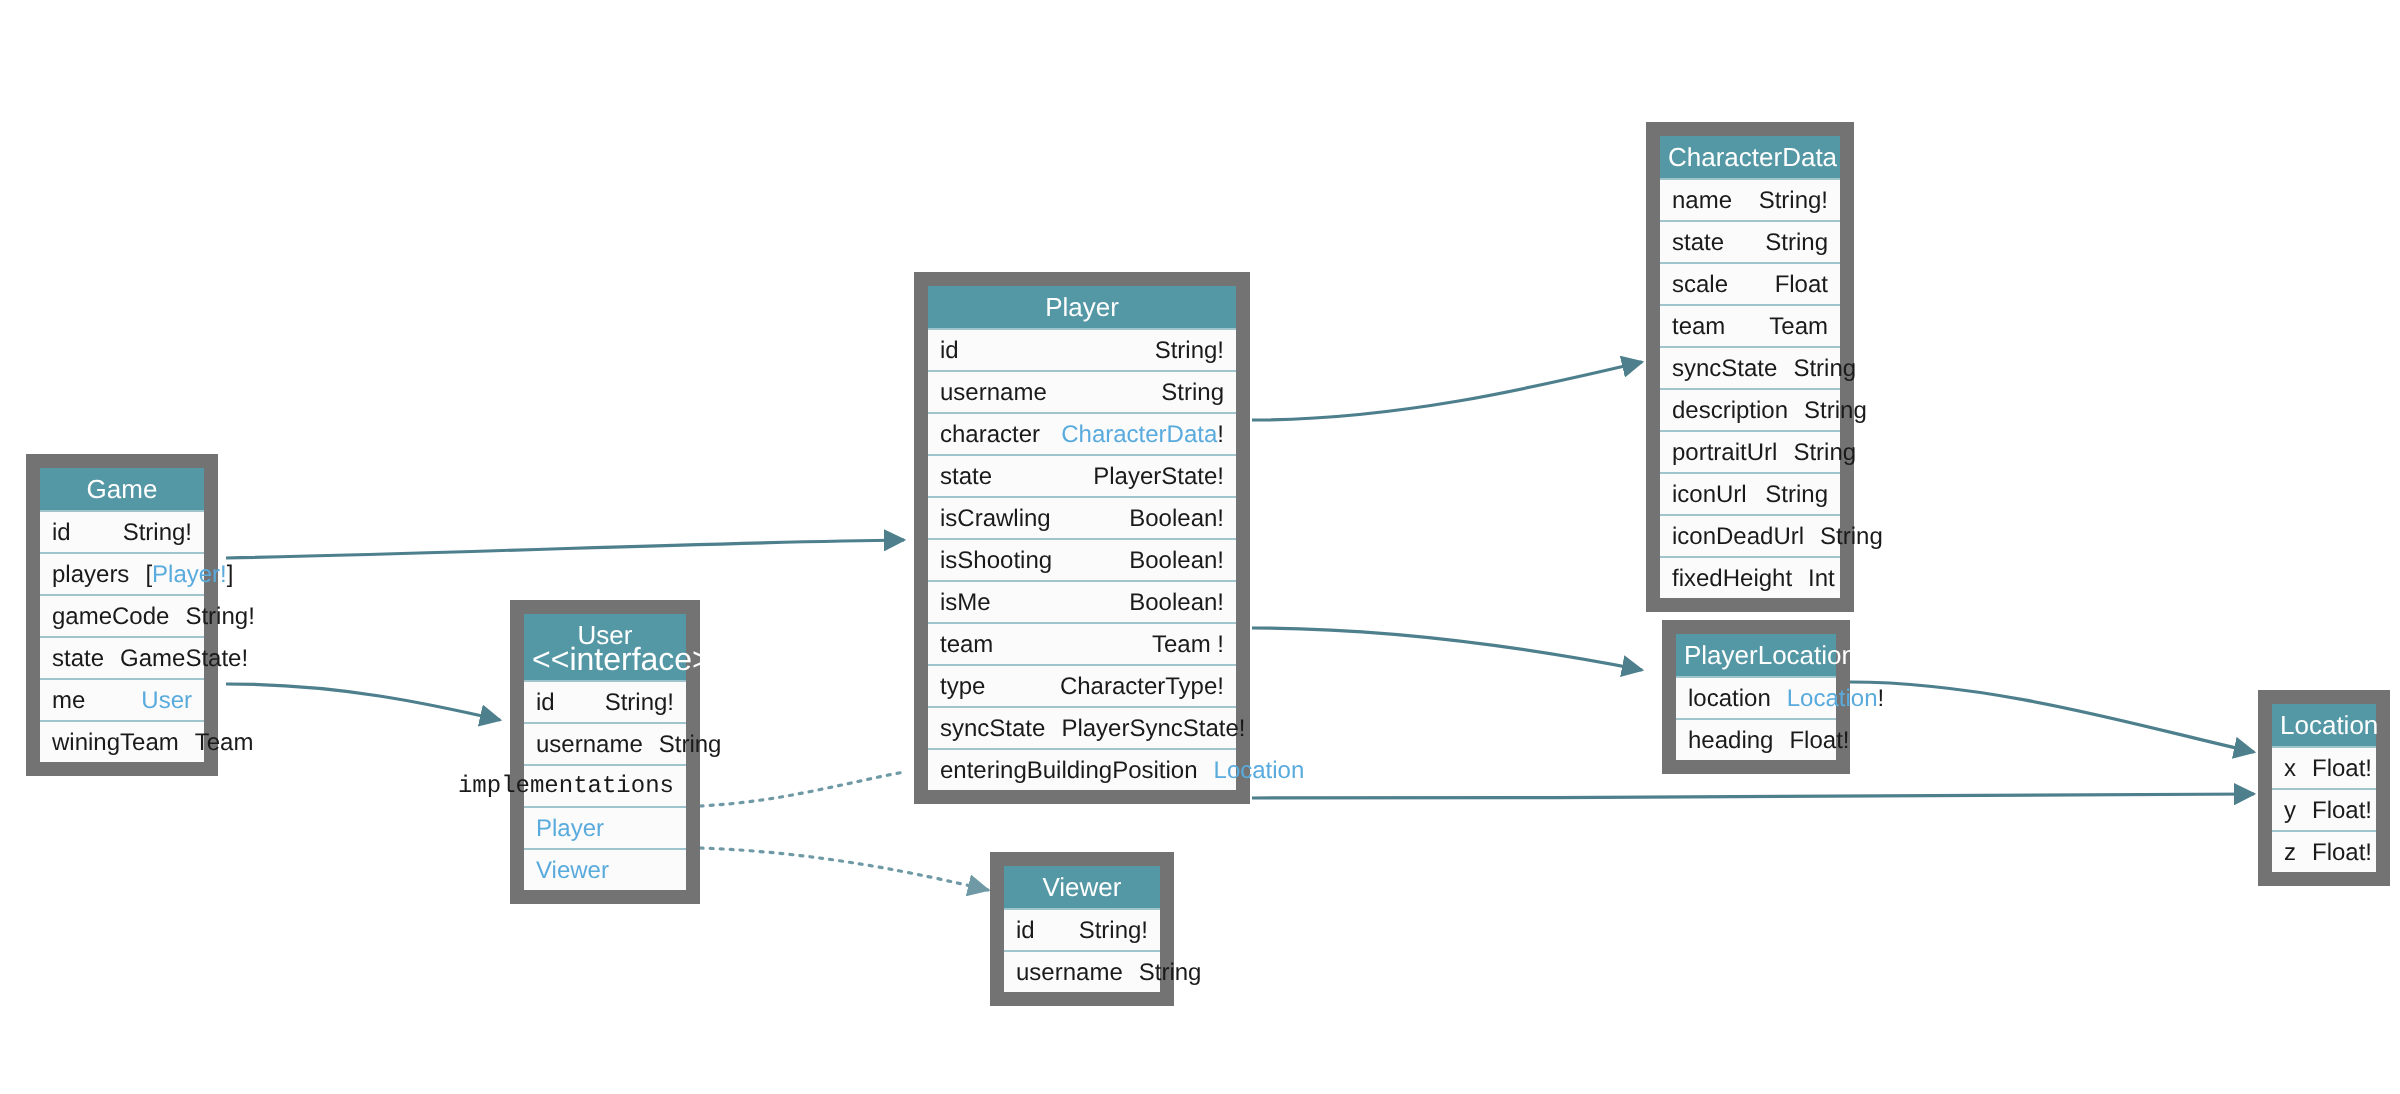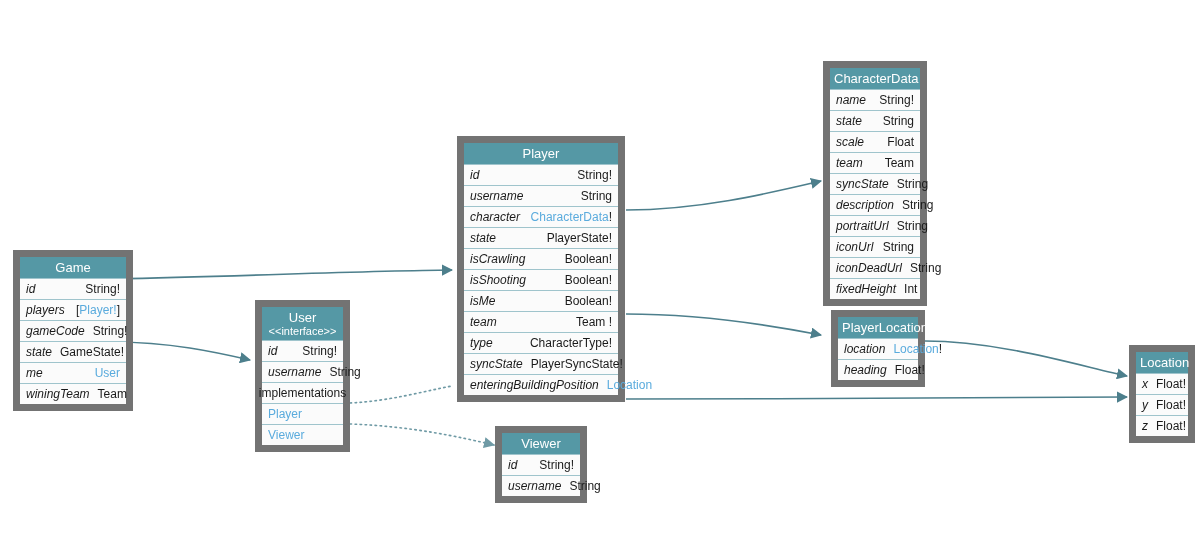--- a/index.html
+++ b/index.html
@@ -37,53 +37,53 @@
     font-size: 13px;
     line-height: 15px;
     text-align: center;
     padding: 3px 4px 3px 4px;
     box-sizing: border-box;
     border-bottom: 1px solid #9fc4cc;
     white-space: nowrap;
   }
   .entity-header .stereotype {
     display: block;
-    font-size: 11px;
+    font-size: 16px;
     line-height: 12px;
   }
   .row {
     display: flex;
     align-items: center;
     justify-content: space-between;
     font-size: 12px;
     line-height: 14px;
     color: #1a1a1a;
     padding: 3px 6px;
     box-sizing: border-box;
     border-bottom: 1px solid #9fc4cc;
     background: #fbfbfb;
     white-space: nowrap;
   }
   .row:last-child {
     border-bottom: none;
   }
   .row .fname {
     text-align: left;
-    font-style: italic;
   }
   .row .ftype {
     text-align: right;
     padding-left: 8px;
   }
   .row.link-row {
     justify-content: flex-start;
     color: #5aabdd;
   }
   .row.center-row {
-    justify-content: center;
+    justify-content: flex-end;
+    font-family: Liberation Mono, monospace;
   }
   .ref {
     color: #5aabdd;
   }
   .plain {
     color: #1a1a1a;
   }
 </style>
 </head>
 <body>
@@ -110,21 +110,21 @@
 
     <path d="M 626 399 C 800 399, 1010 398, 1127 397" fill="none" stroke="#4d7f8c" stroke-width="1.6" marker-end="url(#arrow)"></path>
 
     <path d="M 925 341 C 1000 341, 1080 366, 1127 376" fill="none" stroke="#4d7f8c" stroke-width="1.6" marker-end="url(#arrow)"></path>
 
     <path d="M 350 403 C 390 401, 420 392, 452 386" fill="none" stroke="#6f9aa5" stroke-width="1.6" stroke-dasharray="1.5 3.5" stroke-linecap="round"></path>
 
     <path d="M 350 424 C 410 426, 460 437, 494 445" fill="none" stroke="#6f9aa5" stroke-width="1.6" stroke-dasharray="1.5 3.5" stroke-linecap="round" marker-end="url(#arrow-dot)"></path>
   </svg>
 
-  <div class="entity" style="left:13px; top:227px; width:120px;margin-top:23px;">
+  <div class="entity" style="left:13px; top:227px; width:96px;">
     <div class="entity-header">Game</div>
     <div class="row">
       <span class="fname">id</span>
       <span class="ftype">String!</span>
     </div>
     <div class="row">
       <span class="fname">players</span>
       <span class="ftype"><span class="plain">[</span><span class="ref">Player!</span><span class="plain">]</span></span>
     </div>
     <div class="row">

